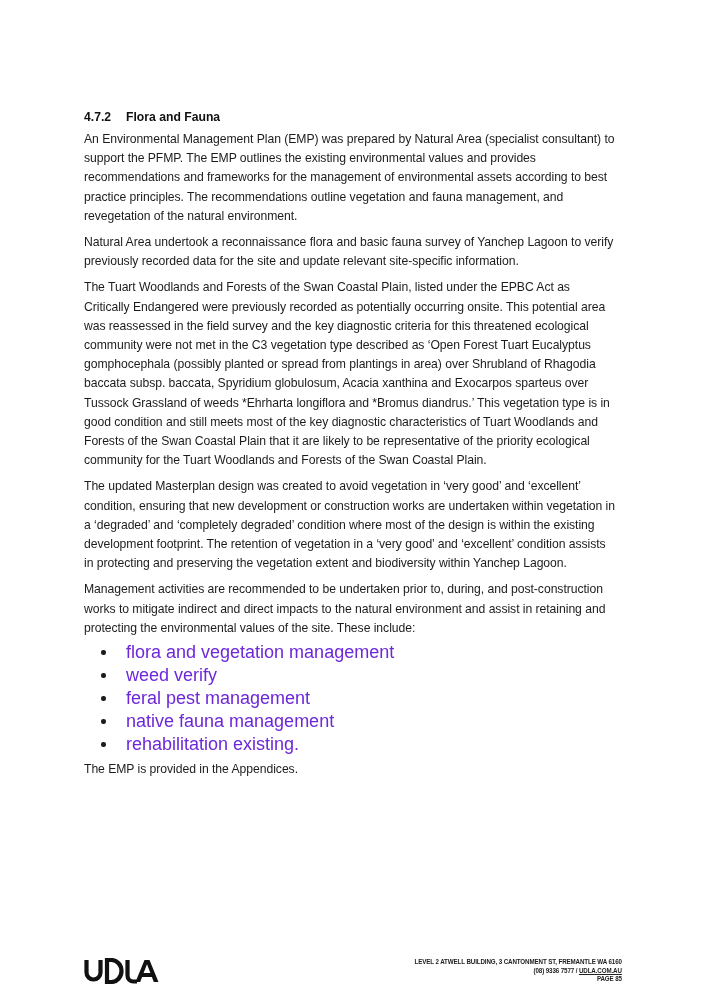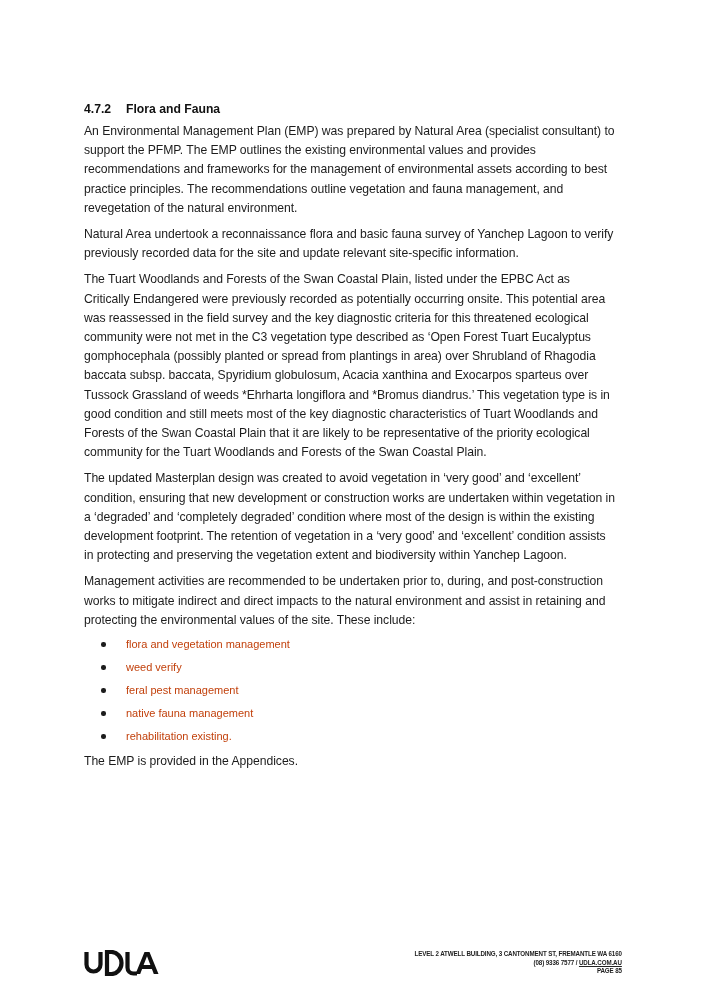--- a/index.html
+++ b/index.html
@@ -1,24 +1,24 @@
 <!DOCTYPE html>
 <html><head>
 <meta charset="utf-8">
 <style>
   html, body { margin: 0; padding: 0; background: #ffffff; }
   body { width: 705px; height: 998px; position: relative; overflow: hidden;
          font-family: "Liberation Sans", sans-serif; color: #1a1a1a; }
-  .page { position: absolute; left: 0; top: 8px; width: 705px; height: 700px; background: #fff; }
+  .page { position: absolute; left: 0; top: 16px; width: 705px; height: 700px; background: #fff; }
   .content { position: absolute; left: 84px; top: 92px; width: 540px; }
   .heading { font-weight: bold; font-size: 12.2px; line-height: 18px; margin: 0 0 4px 0; color: #111; }
   .heading .num { display: inline-block; width: 42px; }
   p.para { margin: 0 8px 7px 0; font-size: 12.2px; line-height: 19.2px; letter-spacing: -0.05px; color: #1c1c1c; }
   ul.bullets { list-style: none; margin: 2px 0 4px 0; padding: 0; }
-  ul.bullets li { position: relative; font-size: 11px; line-height: 23px; padding-left: 42px; color: #c2410c; }
+  ul.bullets li { position: relative; font-size: 18px; line-height: 23px; padding-left: 42px; color: #6d28d9; }
   ul.bullets li .dot { position: absolute; left: 17px; top: 9px; width: 4.5px; height: 4.5px; border-radius: 50%; background: #1c1c1c; }
   .footer-logo { position: absolute; left: 84px; top: 942px; width: 76px; height: 26px; }
   .footer-info { position: absolute; right: 83px; top: 942px; text-align: right;
                  font-family: "Liberation Sans", sans-serif; font-weight: bold;
                  font-size: 7.6px; line-height: 8.6px; letter-spacing: -0.15px; color: #222;
                  transform: scaleX(0.82); transform-origin: right top; }
   .footer-info .link { text-decoration: underline; }
 </style>
 </head>
 <body>

